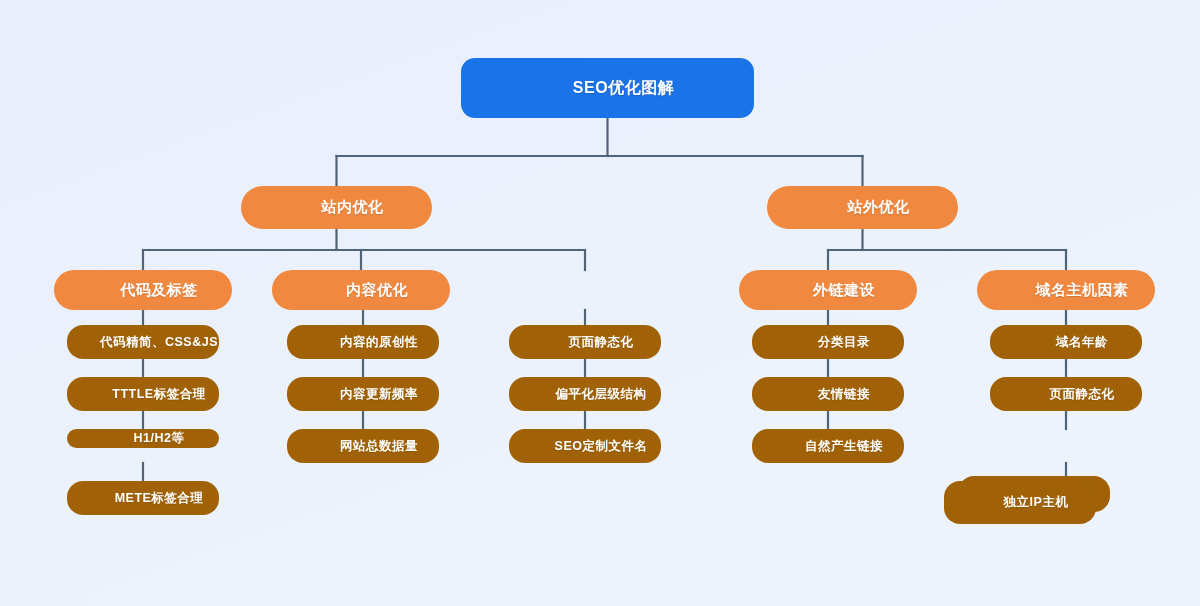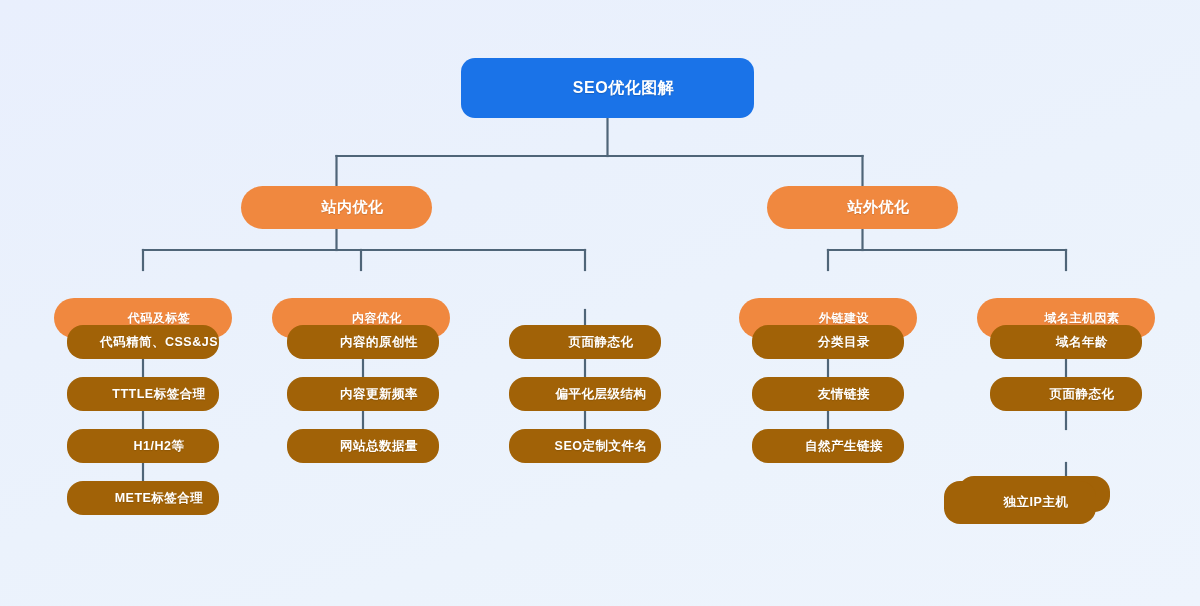--- a/index.html
+++ b/index.html
@@ -49,24 +49,23 @@
   .node-l2 {
     background: #f0883f;
     border-radius: 22px;
     font-size: 15px;
     font-weight: bold;
     text-shadow: 0 1px 1px rgba(0,0,0,0.14);
   }
   .node-l3 {
     background: #f0883f;
     border-radius: 20px;
-    font-size: 12px;
+    font-size: 15px;
     font-weight: bold;
     text-shadow: 0 1px 1px rgba(0,0,0,0.14);
-    margin-top: 28px;
   }
   .node-leaf {
     background: #a16207;
     border-radius: 16px;
     font-size: 12.5px;
     font-weight: bold;
     text-shadow: 0 1px 1px rgba(0,0,0,0.12);
   }
 </style>
 </head>
@@ -131,21 +130,21 @@
     <span>域名主机因素</span>
   </div>
 
   <div id="leaf-layer">
       <div class="node node-leaf" style="left: 67px; top: 325px; width: 152px; height: 34px;">
         <span>代码精简、CSS&amp;JS</span>
       </div>
       <div class="node node-leaf" style="left: 67px; top: 377px; width: 152px; height: 34px;">
         <span>TTTLE标签合理</span>
       </div>
-      <div class="node node-leaf" style="left: 67px; top: 429px; width: 152px; height: 34px;">
+      <div class="node node-leaf" style="left: 67px; top: 429px; width: 152px; height: 19px;">
         <span>H1/H2等</span>
       </div>
       <div class="node node-leaf" style="left: 67px; top: 481px; width: 152px; height: 34px;">
         <span>METE标签合理</span>
       </div>
       <div class="node node-leaf" style="left: 287px; top: 325px; width: 152px; height: 34px;">
         <span>内容的原创性</span>
       </div>
       <div class="node node-leaf" style="left: 287px; top: 377px; width: 152px; height: 34px;">
         <span>内容更新频率</span>

